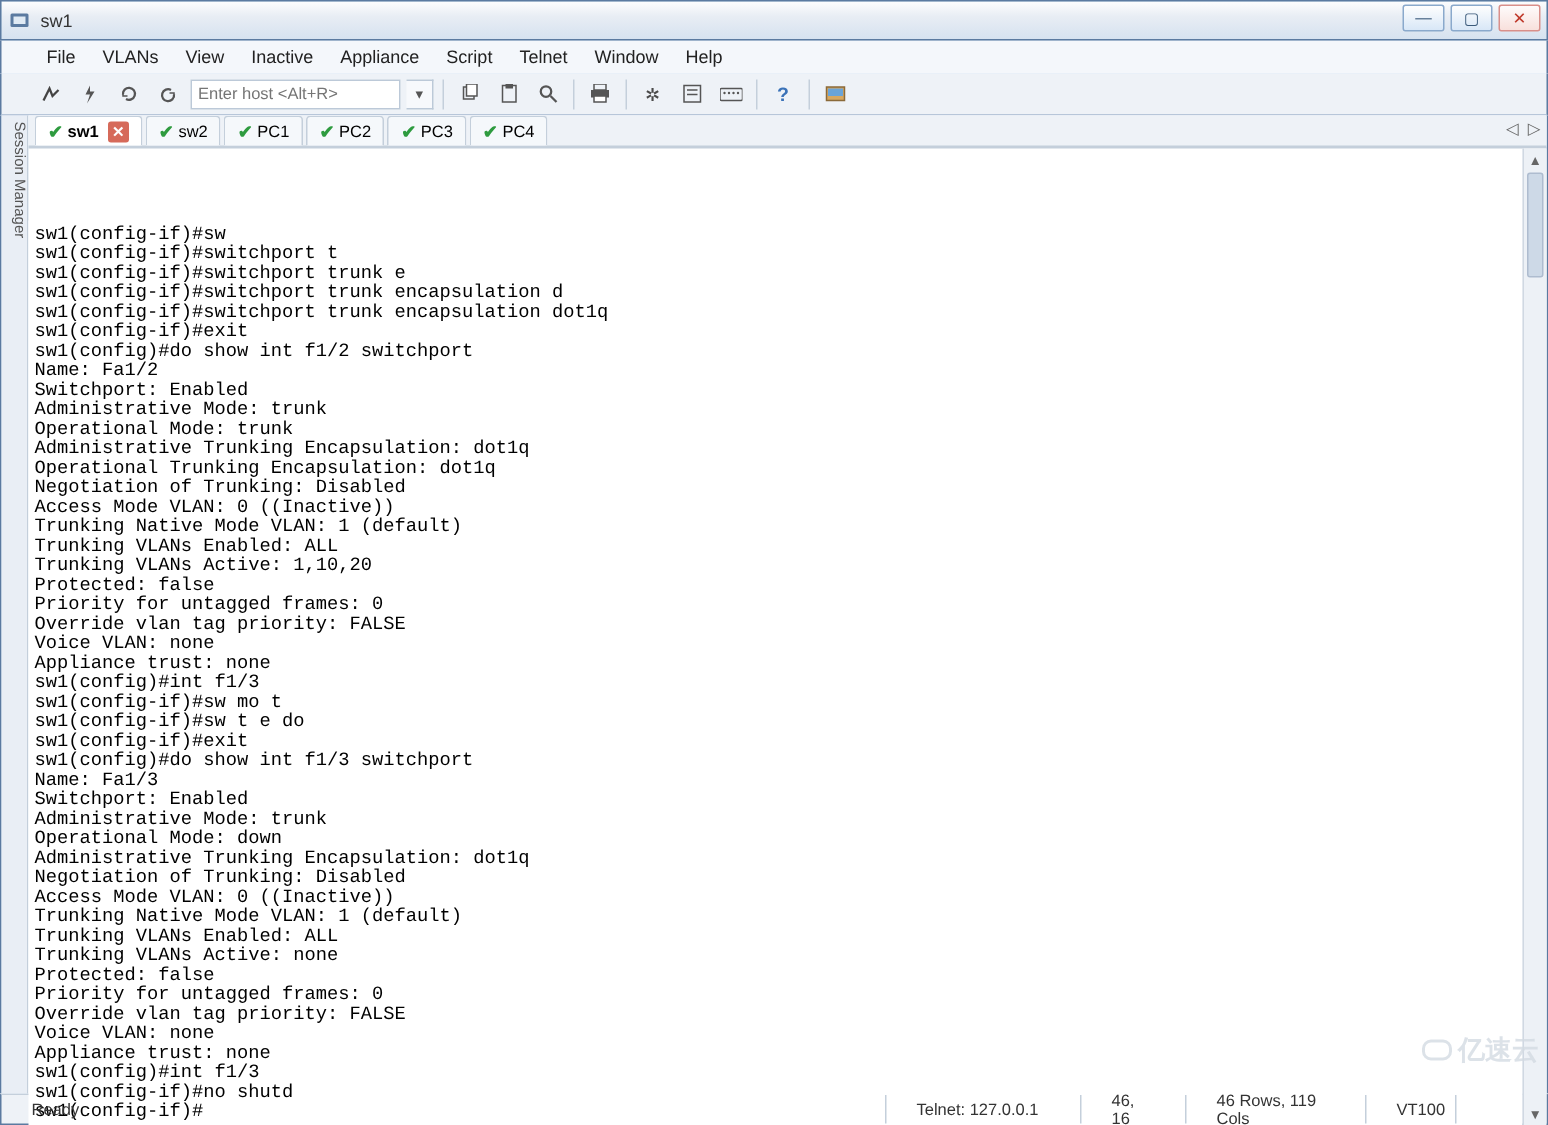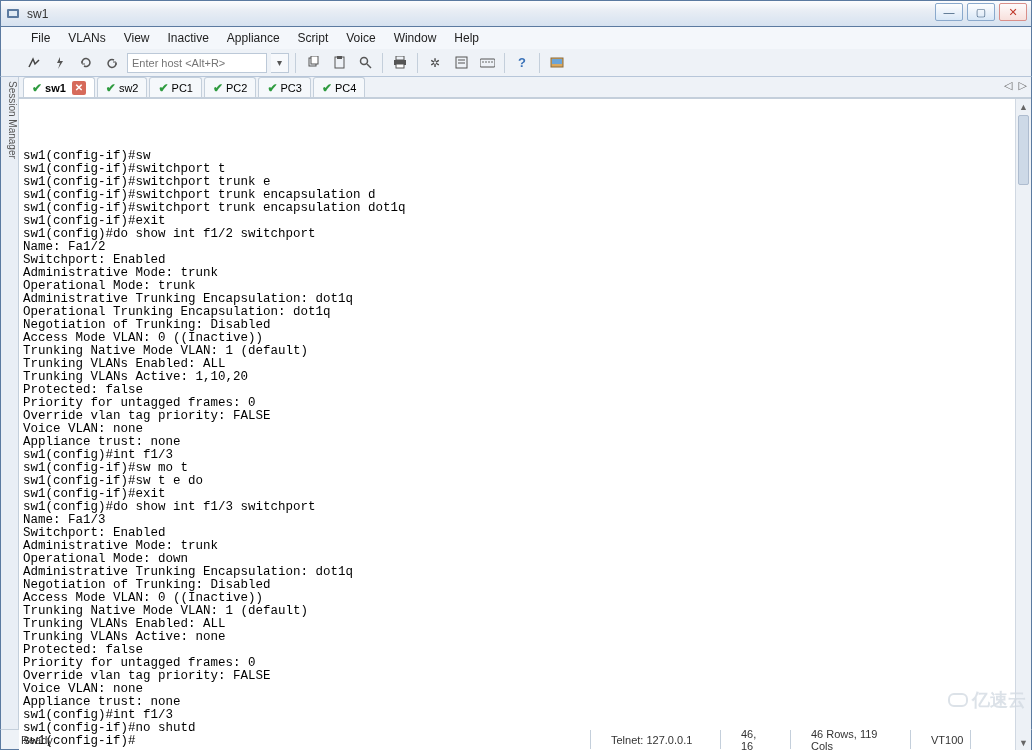--- a/index.html
+++ b/index.html
@@ -222,21 +222,21 @@
   </div>
 </div>
 
 <div class="menubar" id="menubar">
     <div class="menu-item">File</div>
     <div class="menu-item">VLANs</div>
     <div class="menu-item">View</div>
     <div class="menu-item">Inactive</div>
     <div class="menu-item">Appliance</div>
     <div class="menu-item">Script</div>
-    <div class="menu-item">Voice</div>
+    <div class="menu-item">Telnet</div>
     <div class="menu-item">Window</div>
     <div class="menu-item">Help</div>
   </div>
 
 <div class="toolbar">
   <div class="tool-btn">
       <svg width="14" height="14" viewBox="0 0 14 14">
         <path d="M2 11 L6 3 L8 8 L12 4" stroke="#444" fill="none" stroke-width="1.5"></path>
       </svg>
     </div>

